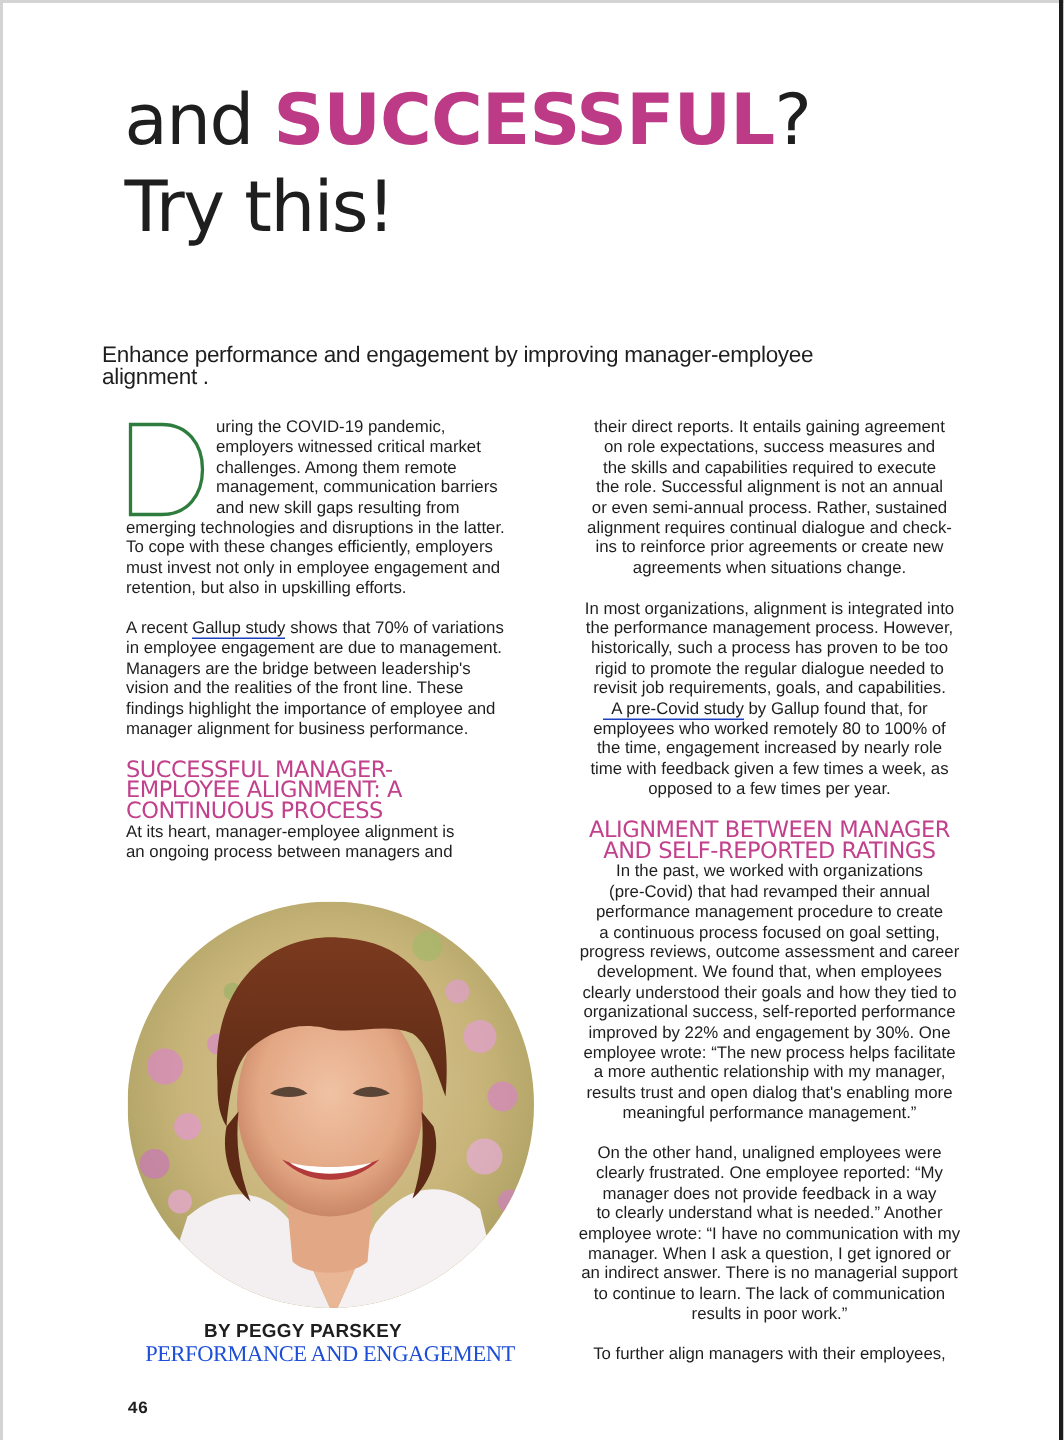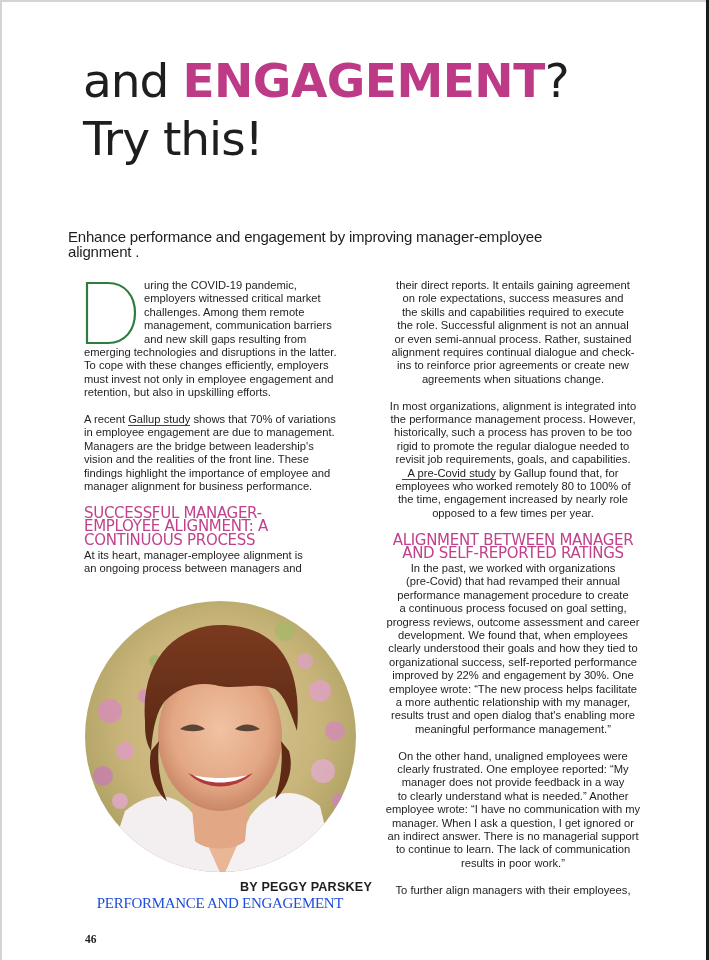--- a/index.html
+++ b/index.html
@@ -27,33 +27,33 @@
   .link { border-bottom: 1.2px solid #1a3fbf; }
   .link-offset { position: relative; }
   .link-offset .uline { position: absolute; left: -6px; right: 0; bottom: -1px; height: 1px; background: #1a3fbf; }
 
   .section-h { font-family: "DejaVu Sans", sans-serif; font-weight: normal; font-size: 15px; line-height: 13.6px; color: #c2418c; text-transform: uppercase; margin: 0 0 1px 0; letter-spacing: -0.3px; }
   .section-h .line { display: block; white-space: nowrap; }
 
   .photo { position: absolute; left: 85px; top: 601px; width: 271px; height: 271px; border-radius: 50%; overflow: hidden; }
   .photo svg { display: block; }
 
-  .byline { position: absolute; left: 100px; top: 880px; width: 272px; text-align: right; font-family: "Liberation Sans", sans-serif; font-weight: bold; font-size: 12.6px; line-height: 15px; color: #1e1e1e; letter-spacing: 0.2px; }
+  .byline { position: absolute; left: 66px; top: 880px; width: 272px; text-align: center; font-family: "Liberation Sans", sans-serif; font-weight: bold; font-size: 12.6px; line-height: 15px; color: #1e1e1e; letter-spacing: 0.2px; }
   .category { position: absolute; left: 84px; top: 896px; width: 272px; text-align: center; font-family: Liberation Serif, serif; font-size: 15px; line-height: 15px; color: #1d4ed8; letter-spacing: -0.3px; }
-  .page-num { position: absolute; left: 85px; top: 933px; font-family: Liberation Serif, serif; font-weight: bold; font-size: 11.5px; color: #1e1e1e; text-align: right; }
+  .page-num { position: absolute; left: 85px; top: 933px; font-family: Liberation Mono, monospace; font-weight: bold; font-size: 11.5px; color: #1e1e1e; text-align: right; }
 </style>
 </head>
 <body>
 
 <div class="page-border-top"></div>
 <div class="page-border-left"></div>
 <div class="page-border-right"></div>
 
 <h1 class="title">
-  <span class="line"><span class="plain">and </span><span class="hl">ENGAGEMENT</span><span class="plain">?</span></span>
+  <span class="line"><span class="plain">and </span><span class="hl">SUCCESSFUL</span><span class="plain">?</span></span>
   <span class="line plain">Try this!</span>
 </h1>
 
 <p class="subtitle">
   <span>Enhance performance and engagement by improving manager-employee</span><br>
   <span>alignment .</span>
 </p>
 
 <div class="col col-left">
   <p class="first-para">
@@ -166,20 +166,21 @@
 
   <p>
     <span class="line">In most organizations, alignment is integrated into</span>
     <span class="line">the performance management process. However,</span>
     <span class="line">historically, such a process has proven to be too</span>
     <span class="line">rigid to promote the regular dialogue needed to</span>
     <span class="line">revisit job requirements, goals, and capabilities.</span>
     <span class="line"><span class="link-offset"><span>A pre-Covid study</span><span class="uline"></span></span><span> by Gallup found that, for</span></span>
     <span class="line">employees who worked remotely 80 to 100% of</span>
     <span class="line">the time, engagement increased by nearly role</span>
+    <span class="line">time with feedback given a few times a week, as</span>
     <span class="line">opposed to a few times per year.</span>
   </p>
 
   <h2 class="section-h">
     <span class="line">ALIGNMENT BETWEEN MANAGER</span>
     <span class="line">AND SELF-REPORTED RATINGS</span>
   </h2>
   <p>
     <span class="line">In the past, we worked with organizations</span>
     <span class="line">(pre-Covid) that had revamped their annual</span>

